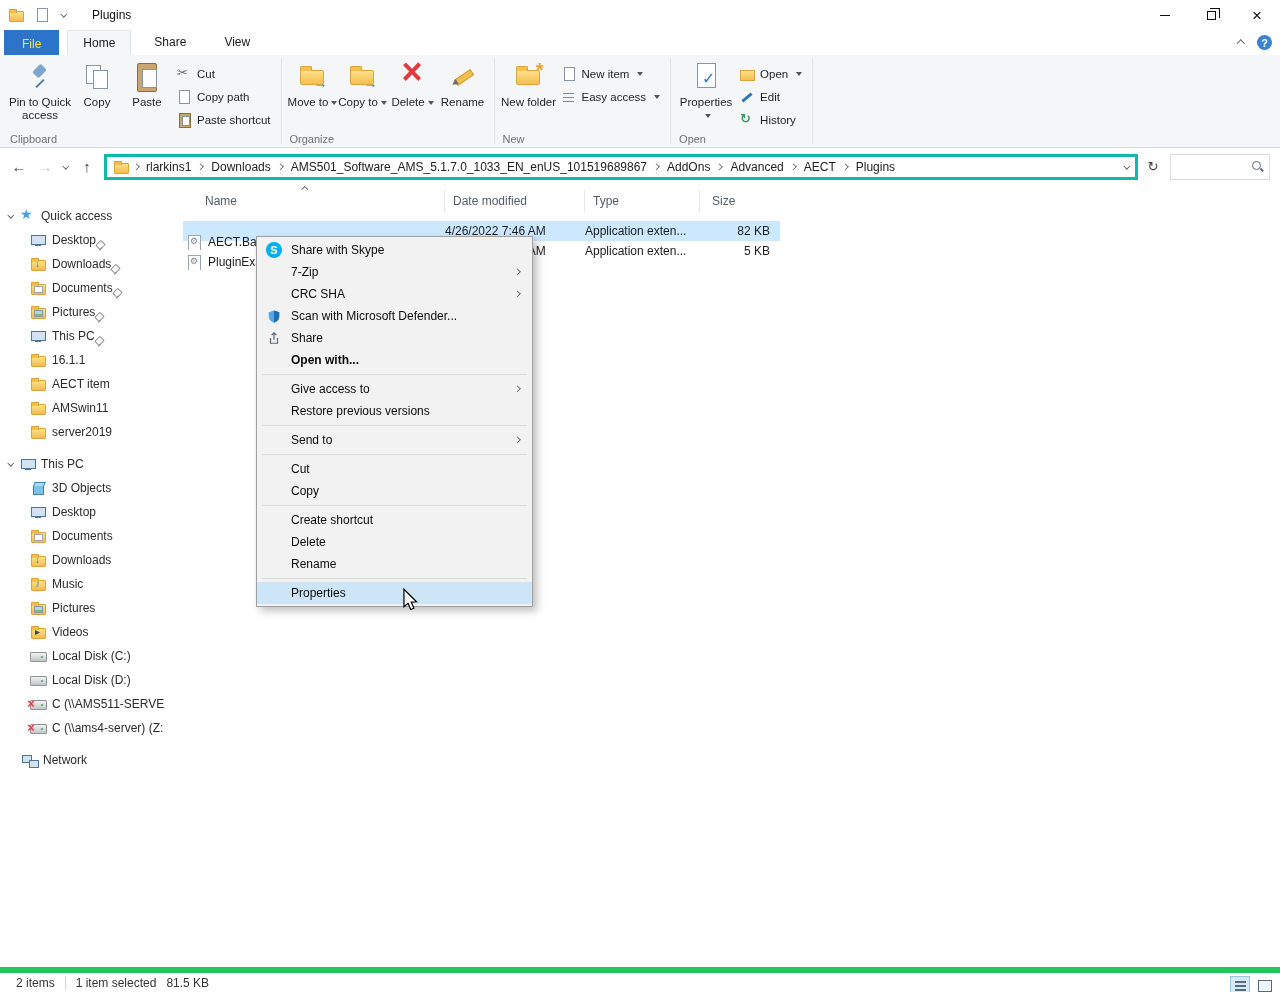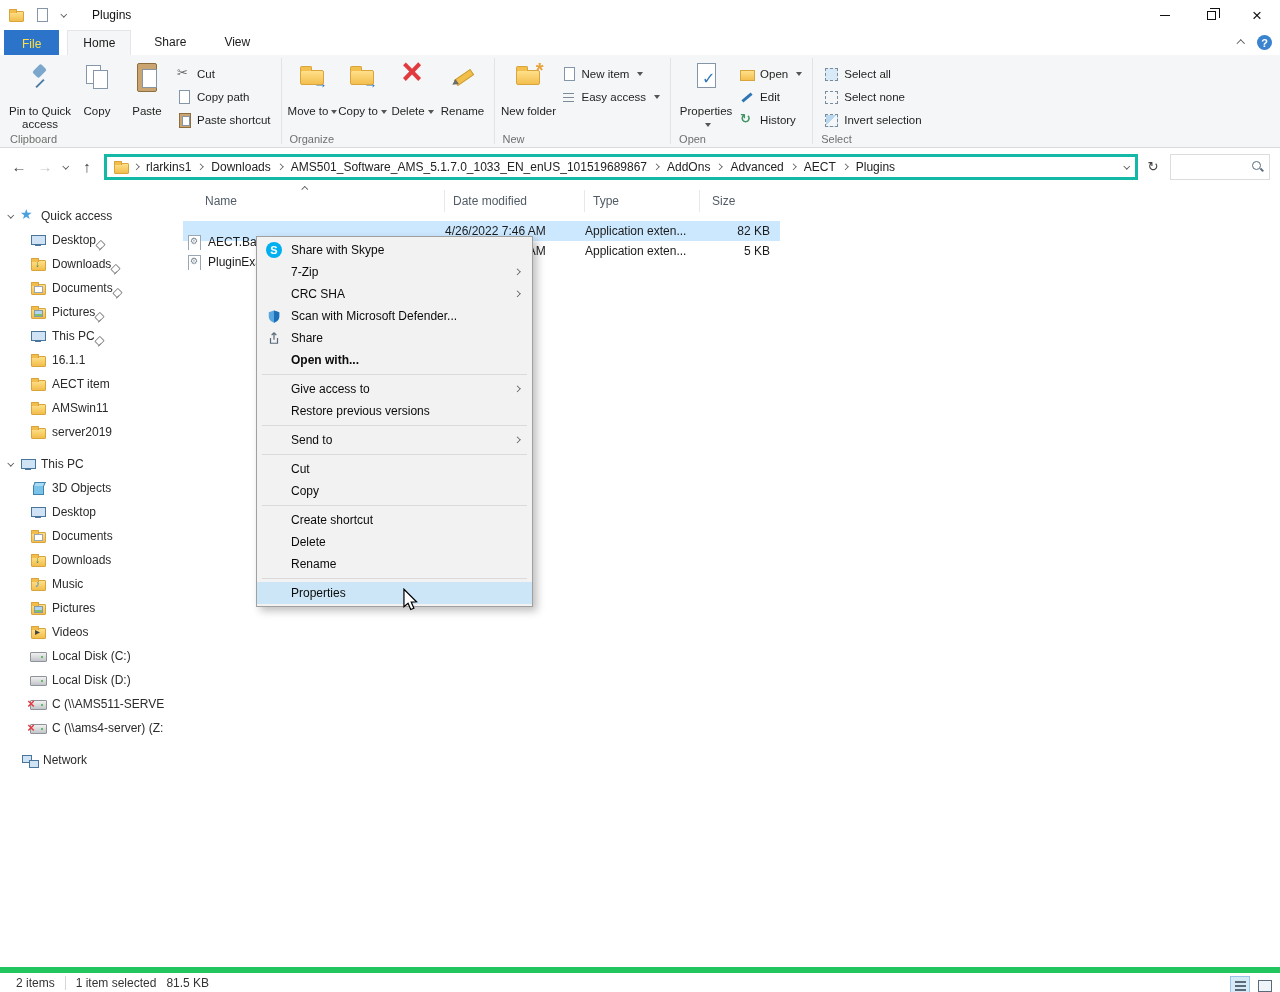--- a/index.html
+++ b/index.html
@@ -38,21 +38,21 @@
   .chv.right::before { transform:rotate(-45deg); top:1px; left:0; }
   .chv.up::before    { transform:rotate(225deg); top:2px; left:1px; }
   .chv.tiny { transform:scale(0.8); }
   .dar { width:0; height:0; border:3px solid transparent; border-top:4px solid #555; display:inline-block; margin-left:3px; position:relative; top:2px; }
 
   
   .ribbon { position:absolute; top:55px; left:0; right:0; height:93px; background:#f5f6f7; border-bottom:1px solid #d9dadb; display:flex; align-items:stretch; padding-left:2px; }
   .rgroup { position:relative; display:flex; align-items:flex-start; padding:3px 6px 16px; }
   .glabel { position:absolute; bottom:2px; left:8px; right:0; text-align:left; font-size:11px; color:#6f6f6f; }
   .vsep { width:1px; background:#e2e3e4; margin:3px 0; }
-  .bigbtn { width:50px; display:flex; flex-direction:column; align-items:center; padding-top:3px; gap:12px; text-align:center; line-height:1.15; }
+  .bigbtn { width:50px; display:flex; flex-direction:column; align-items:center; padding-top:3px; gap:3px; text-align:center; line-height:1.15; }
   .blbl { font-size:11.5px; color:#1f1f1f; }
   .smallcol { display:flex; flex-direction:column; gap:2px; padding-top:5px; }
   .smallbtn { display:flex; align-items:center; gap:5px; height:21px; padding:0 4px; font-size:11.5px; color:#1f1f1f; }
 
   .ri { width:34px; height:32px; position:relative; flex:none; }
   .ri-pin::before { content:""; position:absolute; left:12px; top:4px; width:9px; height:12px; background:#7ba7cc; border-radius:2px; transform:rotate(45deg); }
   .ri-pin::after  { content:""; position:absolute; left:16px; top:17px; width:2px; height:11px; background:#4d7ba6; transform:rotate(45deg); }
   .ri-copy::before,.ri-copy::after { content:""; position:absolute; width:13px; height:17px; background:#fff; border:1px solid #8496a8; }
   .ri-copy::before { left:6px; top:4px; } .ri-copy::after { left:13px; top:9px; }
   .ri-paste::before { content:""; position:absolute; left:7px; top:2px; width:18px; height:27px; background:#caa471; border:1px solid #8f6e3e; border-radius:2px; }
@@ -305,37 +305,20 @@
         </div>
       <div class="smallbtn">
           <span class="si si-hist"></span>
           <span>History</span>
         </div>
     </div>
     <div class="glabel">Open</div>
   </div>
   <div class="vsep"></div>
 
-  <div class="rgroup">
-    <div class="smallcol">
-      <div class="smallbtn">
-          <span class="si si-selall"></span>
-          <span>Select all</span>
-        </div>
-      <div class="smallbtn">
-          <span class="si si-selnone"></span>
-          <span>Select none</span>
-        </div>
-      <div class="smallbtn">
-          <span class="si si-selinv"></span>
-          <span>Invert selection</span>
-        </div>
-    </div>
-    <div class="glabel">Select</div>
-  </div>
 </div>
 
 <div class="navband">
   <div class="navbtn" style="margin-left:6px">
       <span class="arrow-glyph">←</span>
     </div>
   <div class="navbtn disabled">
       <span class="arrow-glyph">→</span>
     </div>
   <div class="navbtn" style="width:16px">

